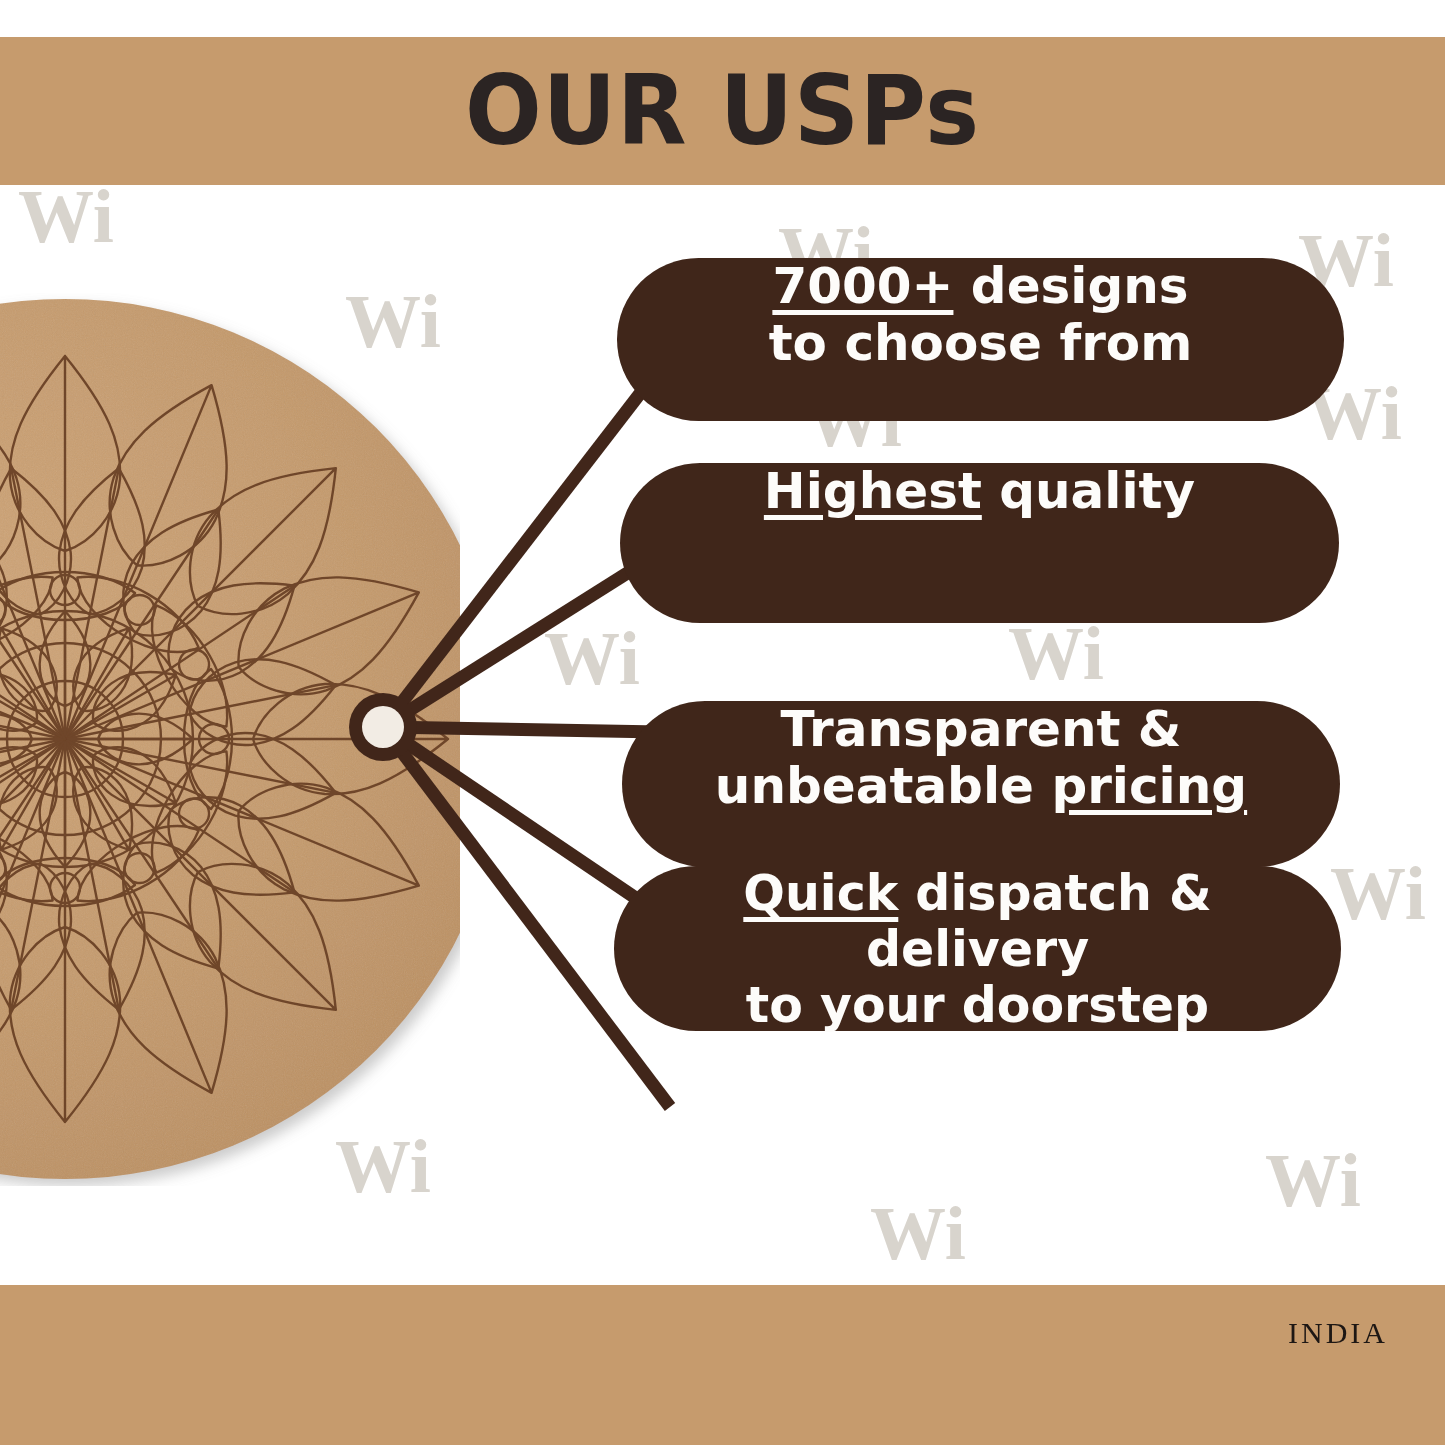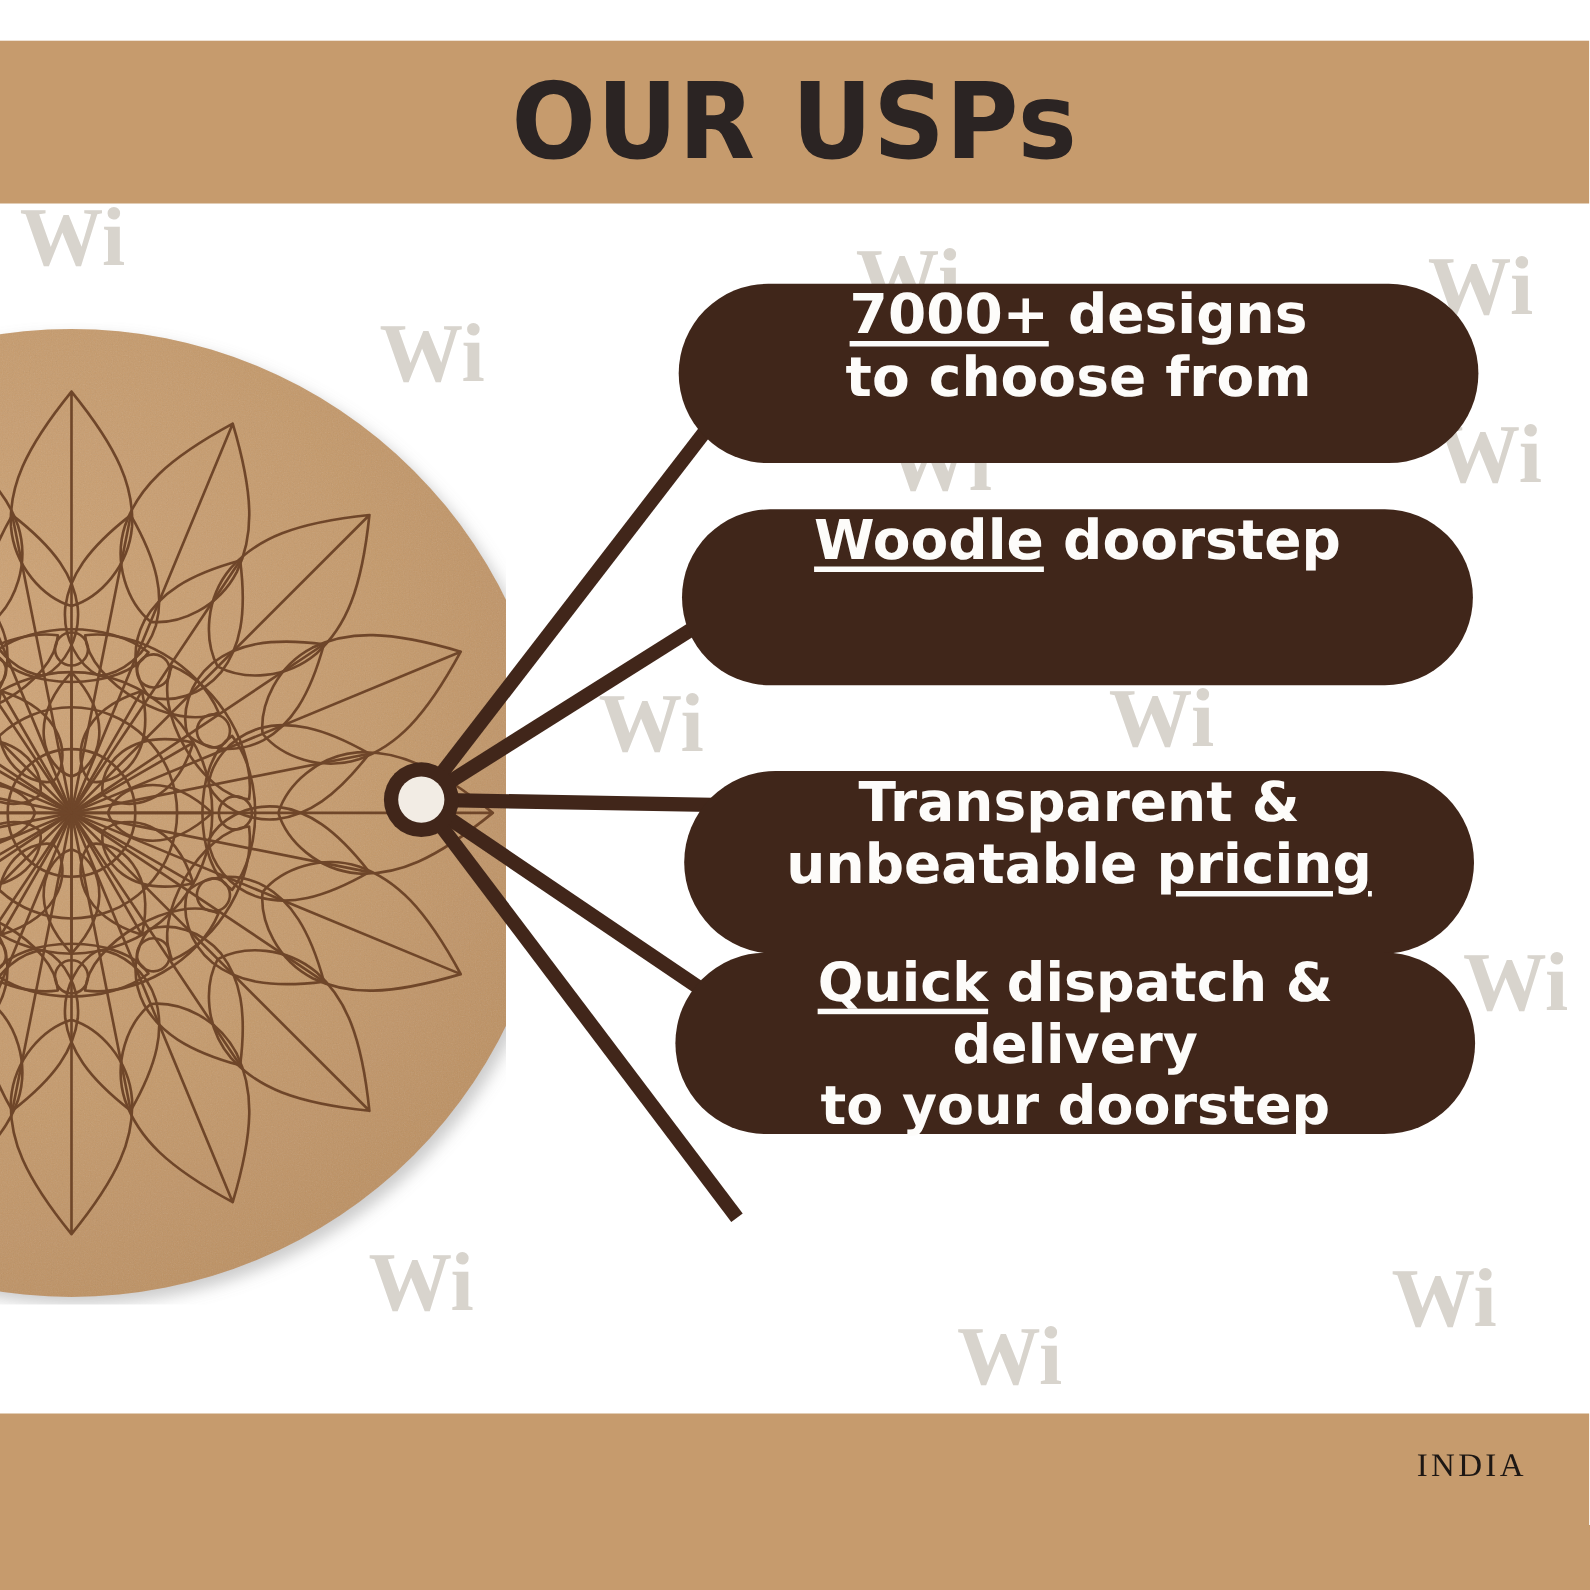--- a/index.html
+++ b/index.html
@@ -260,21 +260,21 @@
 
   <div class="pill" id="pill-0">
     <span class="pill-text">
       <span class="u">7000+</span><span> designs</span><br>
       <span>to choose from</span>
     </span>
   </div>
 
   <div class="pill" id="pill-1">
     <span class="pill-text">
-      <span class="u">Woodle</span><span> doorstep</span><br>
+      <span class="u">Highest</span><span> quality</span><br>
     </span>
   </div>
 
   <div class="pill" id="pill-2">
     <span class="pill-text">
       <span>Transparent &amp;</span><br>
       <span>unbeatable </span><span class="u">pricing</span>
     </span>
   </div>
 

